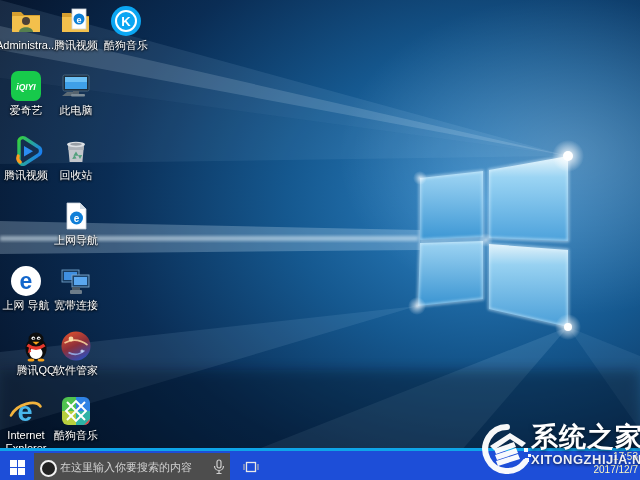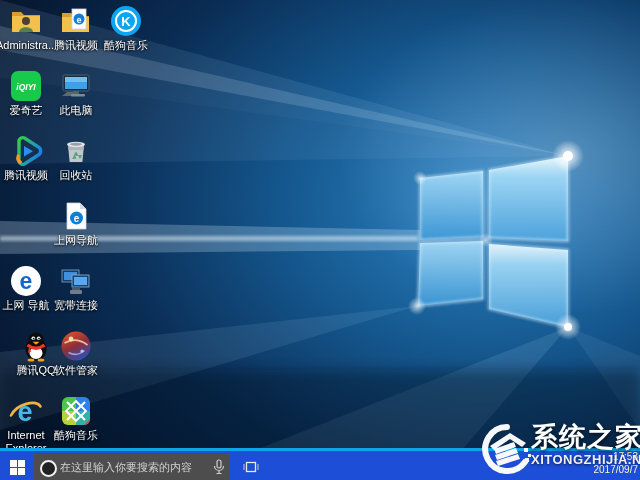--- a/index.html
+++ b/index.html
@@ -307,21 +307,21 @@
       <svg width="18" height="14" viewBox="0 0 18 14">
         <rect x="4.5" y="2.5" width="9" height="9" fill="none" stroke="#e8e8e8" stroke-width="1.3"></rect>
         <path d="M2 4 v6" stroke="#b5b5b5" stroke-width="1.2"></path>
         <path d="M16 4 v6" stroke="#b5b5b5" stroke-width="1.2"></path>
       </svg>
     </div>
   </div>
 
   <div class="tray">
     <div class="t">17:53</div>
-    <div class="d">2017/09/7</div>
+    <div class="d">2017/12/7</div>
   </div>
 
   <div class="watermark">
     <svg width="52" height="57" viewBox="0 0 52 57" style="opacity:.97">
       <path d="M26 5 a22 22 0 1 0 18 35" fill="none" stroke="#fff" stroke-width="6" stroke-linecap="round"></path>
       <polygon points="9,24 29,11 45,21 41,25 29,17 13,28" fill="#fff"></polygon>
       <polygon points="13,27 33,20 35,25 15,32" fill="#fff"></polygon>
       <polygon points="14,33 35,26 37,31 16,38" fill="#fff"></polygon>
       <polygon points="15,39 37,32 39,37 17,44" fill="#fff"></polygon>
       <rect x="43" y="26" width="4" height="4" fill="#fff"></rect>

